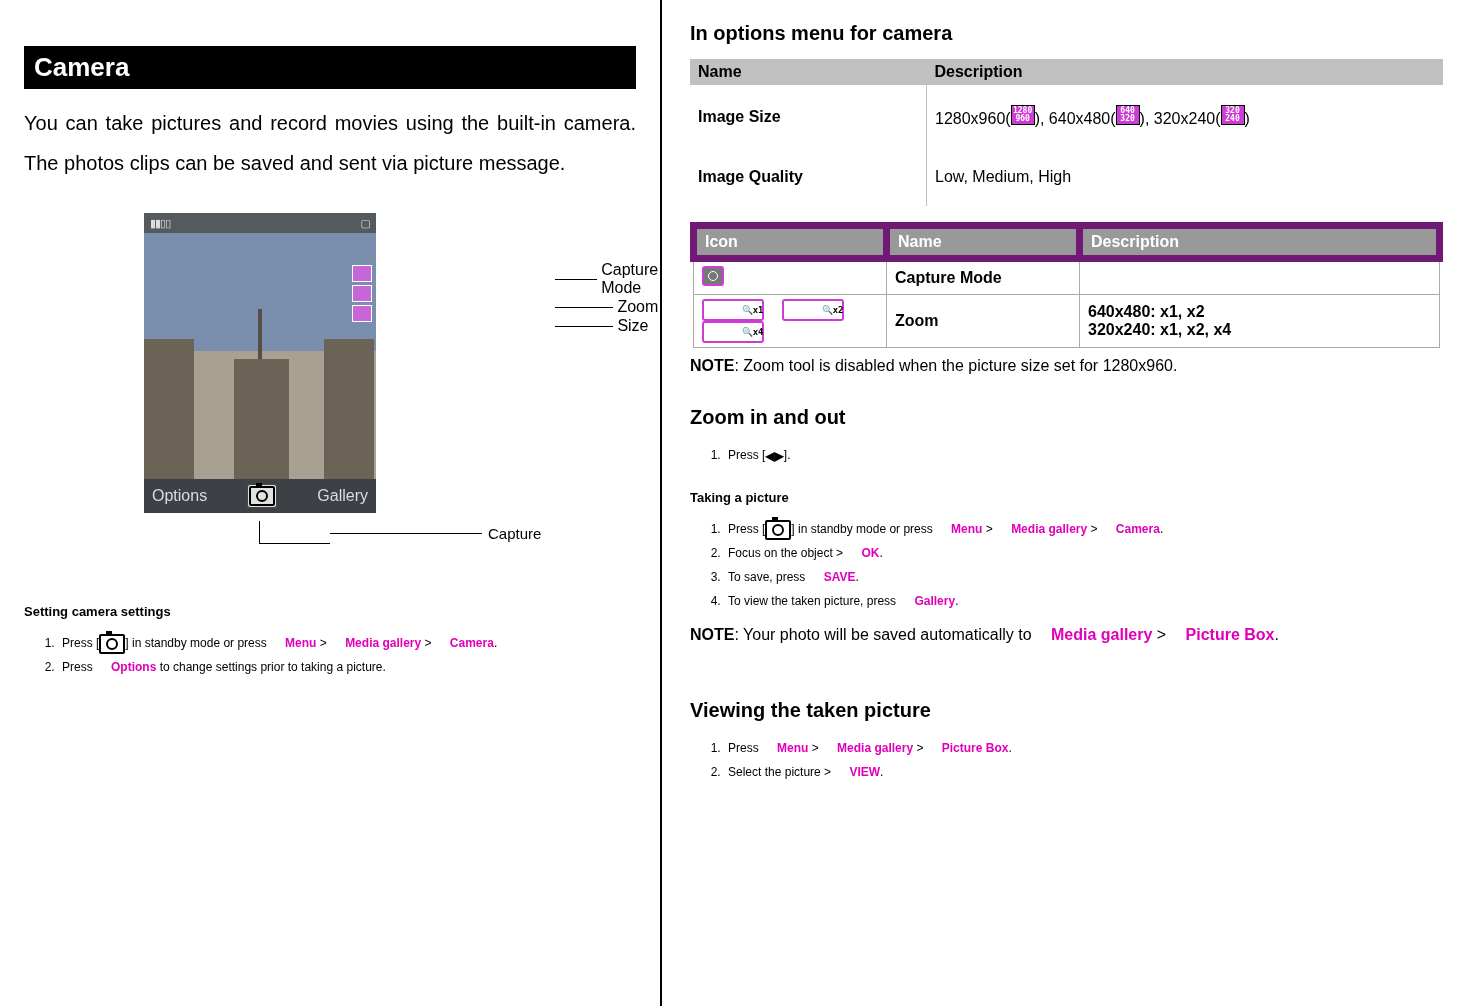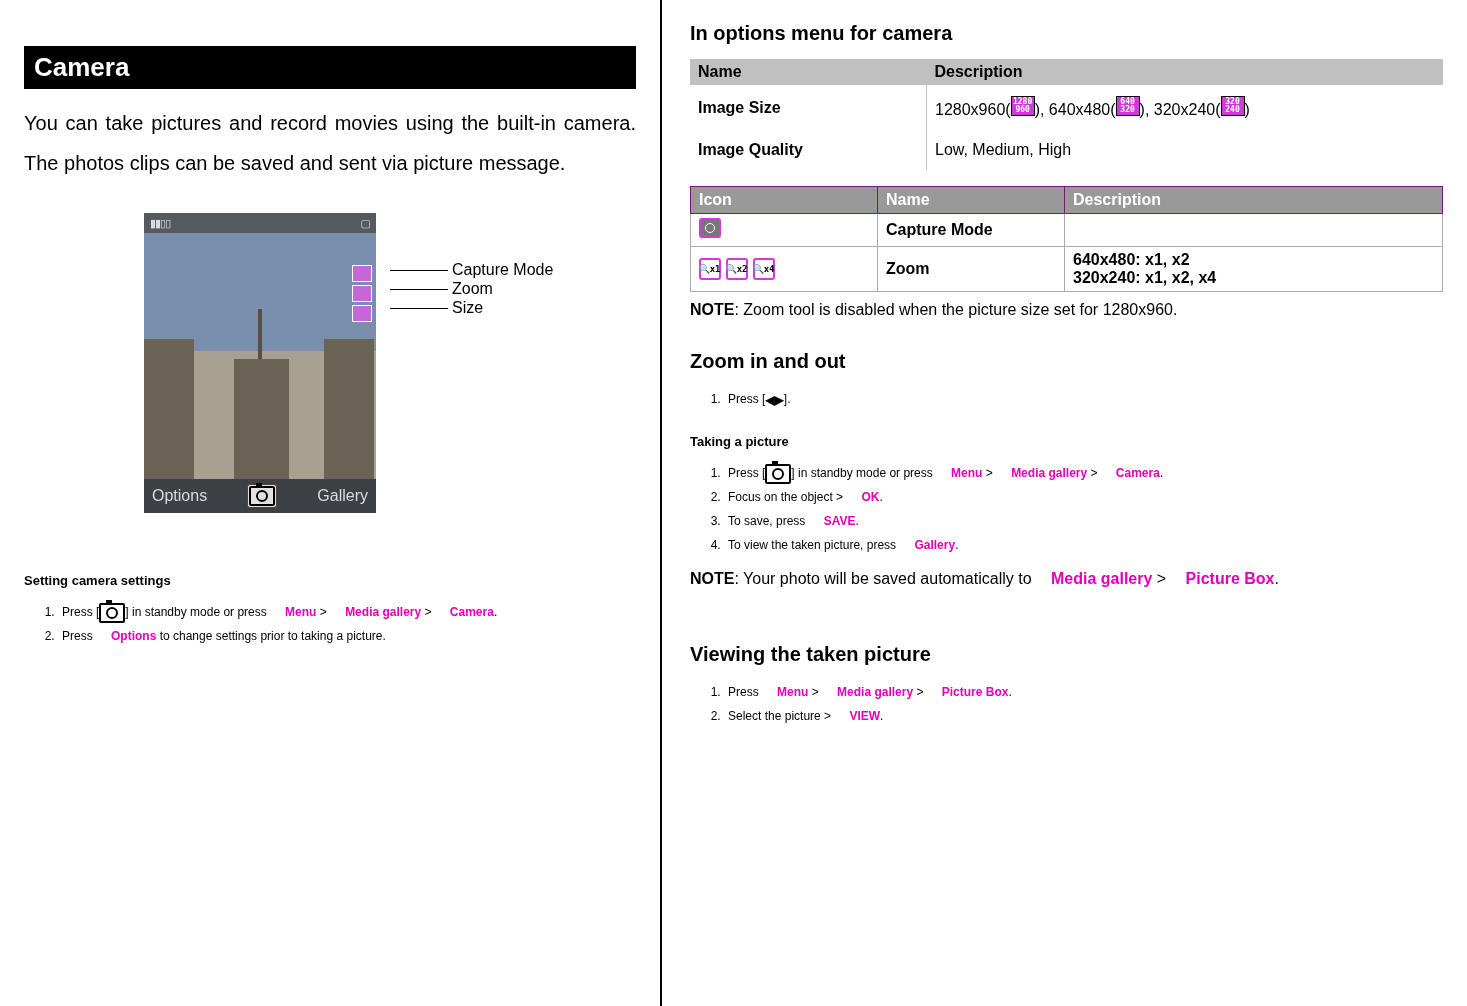--- a/index.html
+++ b/index.html
@@ -207,21 +207,21 @@
     margin-bottom: 16px;
     font-size: 16px;
   }
   table.opts th {
     background: #c0c0c0;
     text-align: left;
     font-weight: bold;
     padding: 4px 8px;
   }
   table.opts td {
-    padding: 11px 8px;
+    padding: 20px 8px;
     vertical-align: middle;
   }
   table.opts td.name { font-weight: bold; width: 220px; }
   table.opts .sep-r { border-right: 1px solid #c0c0c0; }
   .badge {
     display: inline-block;
     background: #cc3dd6;
     color: #fff;
     font-weight: bold;
     font-size: 8px;
@@ -238,21 +238,21 @@
     border-collapse: collapse;
     margin-top: 8px;
     font-size: 16px;
   }
   table.icons th {
     background: #999999;
     color: #fff;
     text-align: left;
     font-weight: bold;
     padding: 4px 8px;
-    border: 1px solid #701a75;
+    border: 7px solid #701a75;
   }
   table.icons td {
     border: 1px solid #aaa;
     padding: 4px 8px;
     font-weight: bold;
   }
   .capicon {
     display:inline-block;
     width: 18px; height: 16px;
     background: #777;
@@ -265,21 +265,22 @@
   }
   .zoomicon {
     display:inline-flex;
     width: 18px; height: 18px;
     border: 2px solid #cc3dd6;
     border-radius:3px;
     background:#fff;
     align-items:center;justify-content:center;
     font-size:9px;font-weight:bold;color:#000;
     font-family: monospace;
-    margin-right:5px;
+    margin-right:18px;
+    padding-left:40px;
   }
   .zoomicon::before{
     content:"🔍";font-size:9px;margin-right:-1px
   }
   
   .sig, .batt { font-size: 11px; letter-spacing: -1px; }
 </style>
 </head>
 <body>
 
@@ -308,20 +309,25 @@
             </div>
           </div>
           <div class="phone-softkeys">
             <span>Options</span>
             <span class="sk-mid">
               <span class="cam-icon"></span>
             </span>
             <span>Gallery</span>
           </div>
         </div>
+        <div class="capture-callout">
+          <div style="width:70px;border-left:1px solid #000;border-bottom:1px solid #000;height:22px;margin-left:115px;margin-top:-2px;"></div>
+          <div class="capture-lead" style="margin-left:0;"></div>
+          <span>Capture</span>
+        </div>
       </div>
       <div class="callouts">
         <div class="callout-row lead-top">
             <div class="lead"></div>
             <span>Capture Mode</span>
           </div>
         <div class="callout-row">
             <div class="lead"></div>
             <span>Zoom</span>
           </div>

